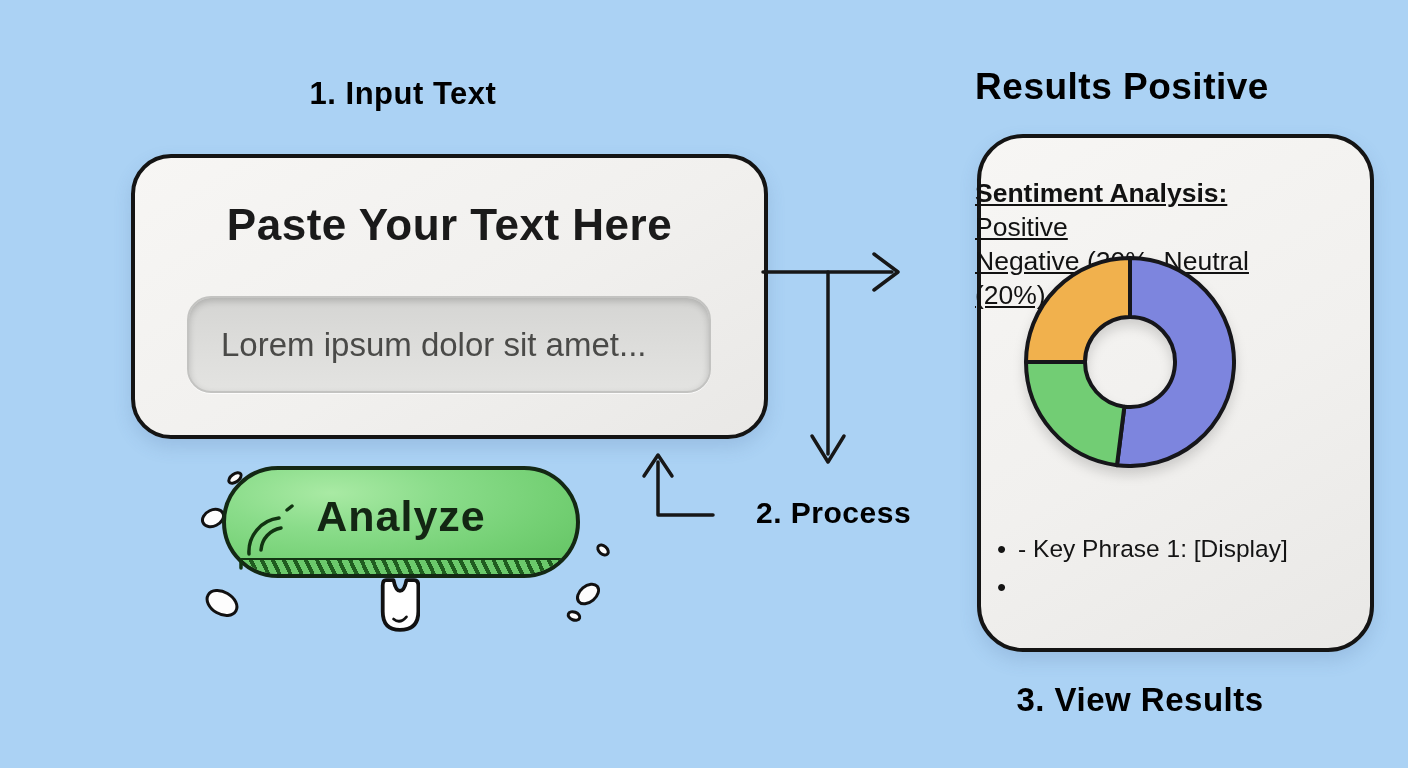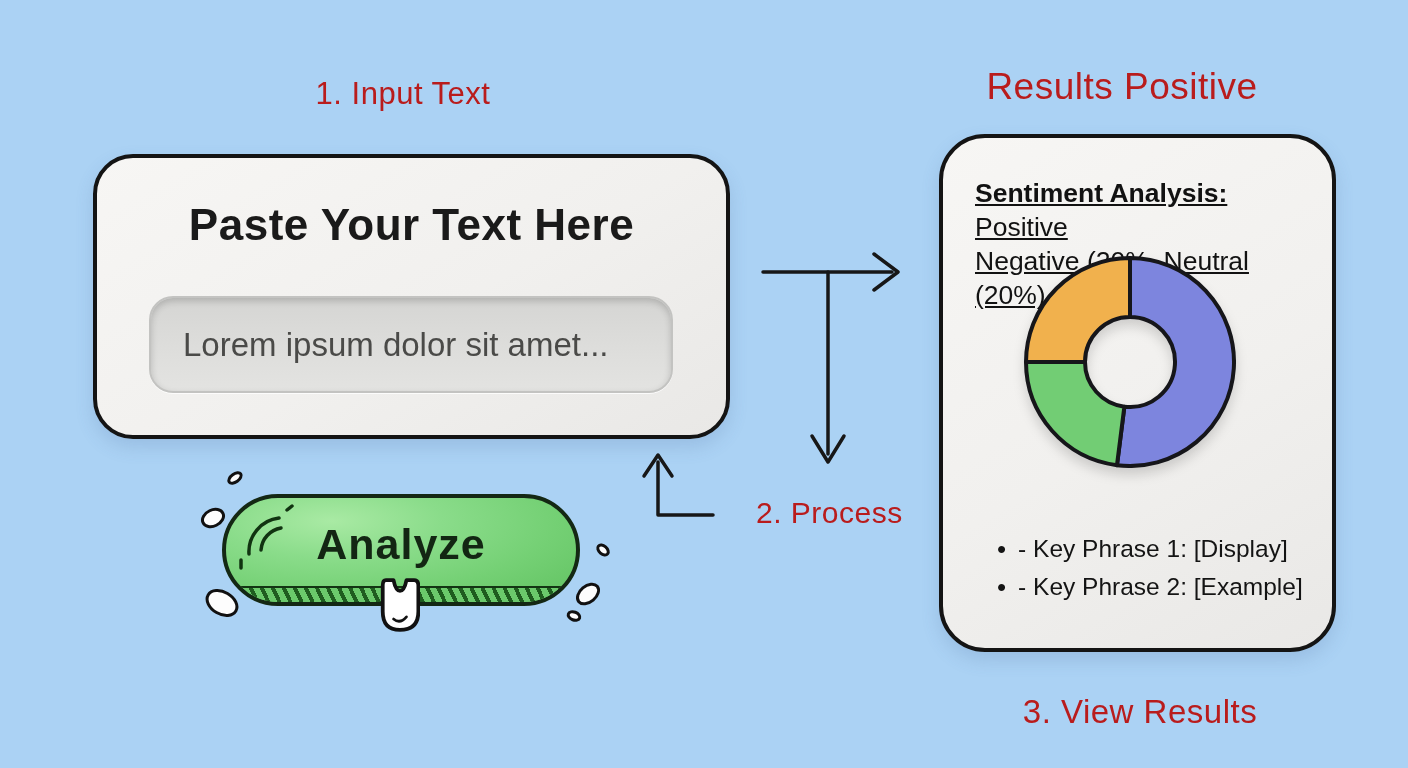--- a/index.html
+++ b/index.html
@@ -8,35 +8,36 @@
     position:relative;
     background:#abd2f4;
     font-family:"Liberation Sans", sans-serif;
     color:#131313;
     overflow:hidden;
   }
   .abs { position:absolute; }
 
   
   .step-label {
-    font-weight:400;
+    font-weight:700;
     text-align:center;
-    color:#b91c1c;
+    color:#000000;
     letter-spacing:0.5px;
   }
   #step1-label  { left:153px; top:76px;  width:500px; font-size:31px; }
   #results-title{ left:922px; top:66px;  width:400px; font-size:37px; }
-  #step3-label  { left:940px; top:681px; width:400px; font-size:33px;margin-top:12px; }
+  #step3-label  { left:940px; top:681px; width:400px; font-size:33px; }
   #process-label{ left:756px; top:496px; width:220px; font-size:30px; text-align:left; }
 
   
   .card {
     background:linear-gradient(150deg,#f7f6f4 0%, #f1f0ee 55%, #e9e8e6 100%);
     border:4px solid #141414;
     box-shadow:0 8px 18px rgba(70,100,150,0.18);
+    margin-left:38px;
   }
   #input-card   { left:93px;  top:154px; width:637px; height:285px; border-radius:40px; }
   #results-card { left:939px; top:134px; width:397px; height:518px; border-radius:46px; }
 
   #input-card-heading {
     margin-top:42px;
     text-align:center;
     font-size:44px;
     font-weight:700;
     color:#1a1a1a;
@@ -54,21 +55,21 @@
     font-family:"Liberation Sans", sans-serif;
     font-size:33px;
     color:#4a4a48;
     outline:none;
   }
   #text-input::placeholder { color:#4a4a48; opacity:1; }
 
   
   #analyze-button {
     position:absolute;
-    left:222px; top:494px;
+    left:222px; top:466px;
     width:358px; height:112px;
     border-radius:60px;
     border:4px solid #142814;
     background:radial-gradient(ellipse at 30% 22%, #a9eaa4 0%, #8adc8a 32%, #74d074 65%, #60c160 100%);
     overflow:hidden;
     cursor:pointer;
     font-family:"Liberation Sans", sans-serif;
   }
   #analyze-button::after {
     content:"";
@@ -176,17 +177,16 @@
     <path d="M 12 116.00000000000001 A 104 104 0 0 1 115.99999999999997 12 L 115.99999999999999 71 A 45 45 0 0 0 71 116.00000000000001 Z" fill="#f1b14d" stroke="#16161a" stroke-width="4" stroke-linejoin="round"></path>
   </svg>
 
 <div class="abs" id="key-phrases">
   <div class="kp-row">
     <span class="kp-bullet">•</span>
     <span>- Key Phrase 1: [Display]</span>
   </div>
   <div class="kp-row">
     <span class="kp-bullet">•</span>
-    <span>- Key Phrase 2: [Example]</span>
   </div>
 </div>
 
 <div class="abs step-label" id="step3-label">3. View Results</div>
 
 </body></html>

